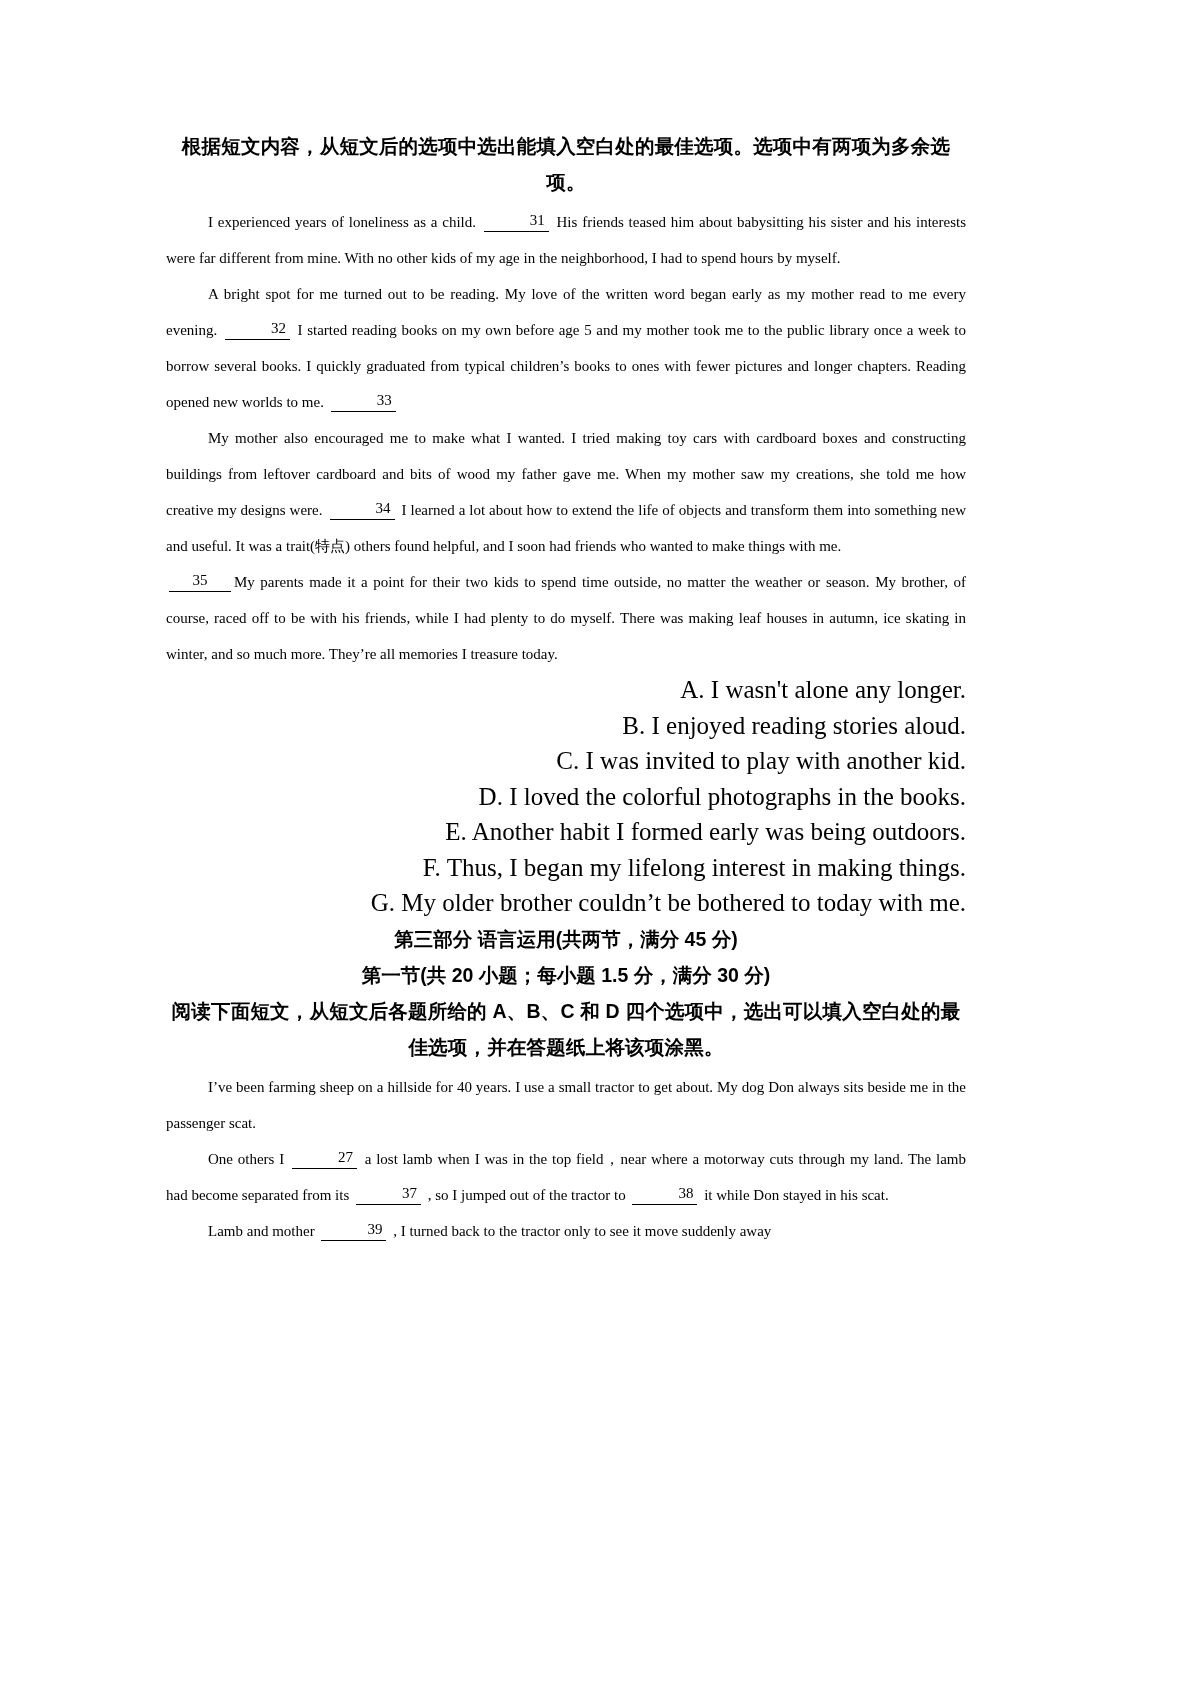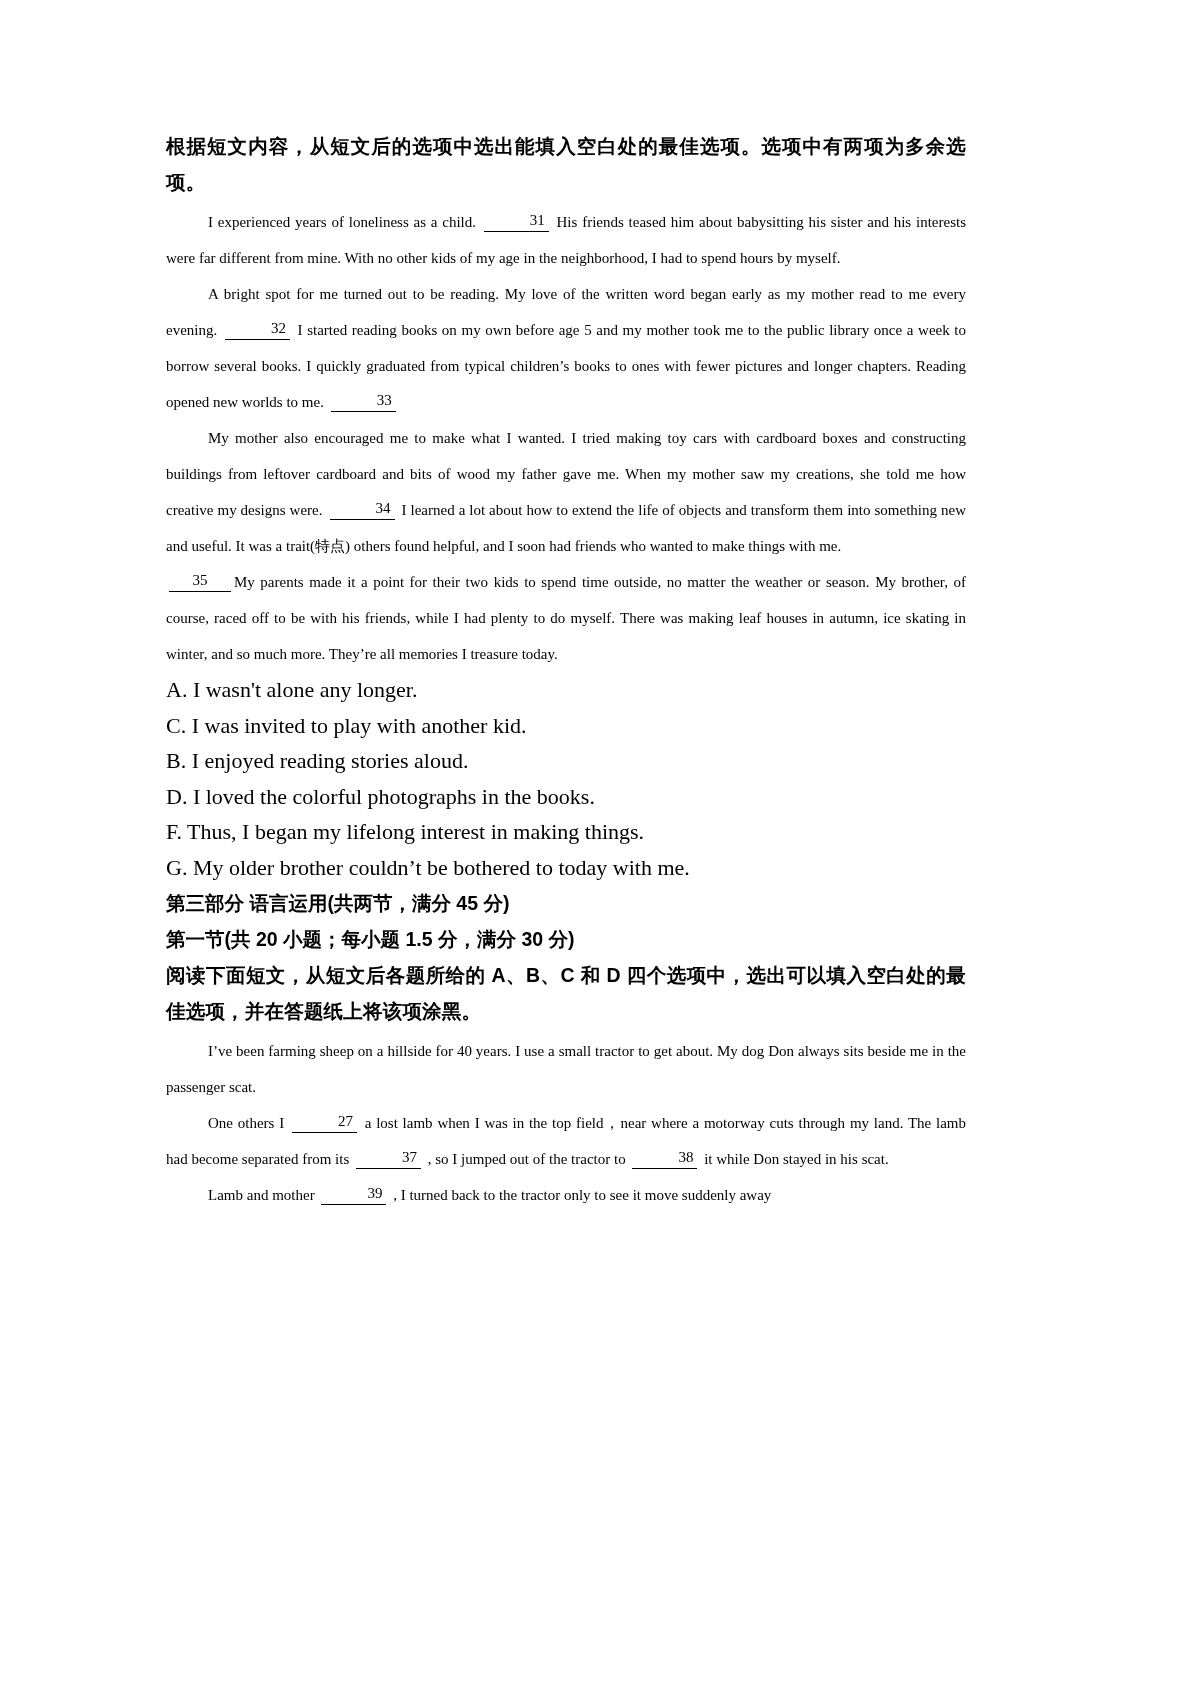--- a/index.html
+++ b/index.html
@@ -33,24 +33,24 @@
     font-size: 15px;
     line-height: 36px;
     text-align: justify;
     margin: 0;
     text-indent: 42px;
   }
   .para.noindent {
     text-indent: 0;
   }
   .opt {
-    font-size: 22px;
+    font-size: 25px;
     line-height: 35.5px;
     margin: 0;
-    text-align: left;
+    text-align: right;
   }
   .blank {
     display: inline-block;
     border-bottom: 1.5px solid #000;
     text-align: center;
     padding: 0 4px;
     margin: 0 3px;
     line-height: 22px;
     position: relative;
     top: -2px;
@@ -60,41 +60,43 @@
   }
   .sec-head {
     font-family: "Liberation Sans", sans-serif;
     font-weight: bold;
     font-size: 19.5px;
     line-height: 36px;
     margin: 0;
   }
   .zh {
     font-family: "Liberation Sans", sans-serif;
+    text-align: center;
   }
 </style>
 </head>
 <body>
 
 <div class="page">
 
   <p class="instr zh">根据短文内容，从短文后的选项中选出能填入空白处的最佳选项。选项中有两项为多余选项。</p>
 
   <div id="passage-one">
       <p class="para"><span>I experienced years of loneliness as a child. </span><span class="blank w">31</span><span> His friends teased him about babysitting his sister and his interests were far different from mine. With no other kids of my age in the neighborhood, I had to spend hours by myself.</span></p>
       <p class="para"><span>A bright spot for me turned out to be reading. My love of the written word began early as my mother read to me every evening. </span><span class="blank w">32</span><span> I started reading books on my own before age 5 and my mother took me to the public library once a week to borrow several books. I quickly graduated from typical children’s books to ones with fewer pictures and longer chapters. Reading opened new worlds to me. </span><span class="blank w">33</span></p>
       <p class="para"><span>My mother also encouraged me to make what I wanted. I tried making toy cars with cardboard boxes and constructing buildings from leftover cardboard and bits of wood my father gave me. When my mother saw my creations, she told me how creative my designs were. </span><span class="blank w">34</span><span> I learned a lot about how to extend the life of objects and transform them into something new and useful. It was a trait(特点) others found helpful, and I soon had friends who wanted to make things with me.</span></p>
       <p class="para noindent"><span class="blank w">35</span><span>My parents made it a point for their two kids to spend time outside, no matter the weather or season. My brother, of course, raced off to be with his friends, while I had plenty to do myself. There was making leaf houses in autumn, ice skating in winter, and so much more. They’re all memories I treasure today.</span></p>
     </div>
 
   <div id="option-list">
       <p class="opt">A. I wasn't alone any longer.</p>
+      <p class="opt">B. I enjoyed reading stories aloud.</p>
       <p class="opt">C. I was invited to play with another kid.</p>
-      <p class="opt">B. I enjoyed reading stories aloud.</p>
       <p class="opt">D. I loved the colorful photographs in the books.</p>
+      <p class="opt">E. Another habit I formed early was being outdoors.</p>
       <p class="opt">F. Thus, I began my lifelong interest in making things.</p>
       <p class="opt">G. My older brother couldn’t be bothered to today with me.</p>
     </div>
 
   <p class="sec-head zh">第三部分 语言运用(共两节，满分 45 分)</p>
   <p class="sec-head zh">第一节(共 20 小题；每小题 1.5 分，满分 30 分)</p>
   <p class="instr zh">阅读下面短文，从短文后各题所给的 A、B、C 和 D 四个选项中，选出可以填入空白处的最佳选项，并在答题纸上将该项涂黑。</p>
 
   <div id="passage-two">
       <p class="para"><span>I’ve been farming sheep on a hillside for 40 years. I use a small tractor to get about. My dog Don always sits beside me in the passenger scat.</span></p>

